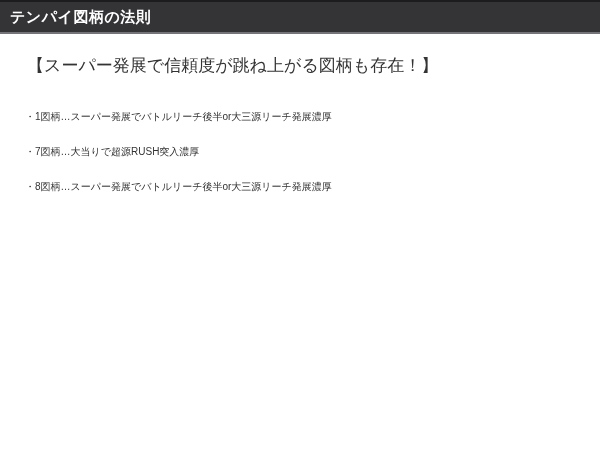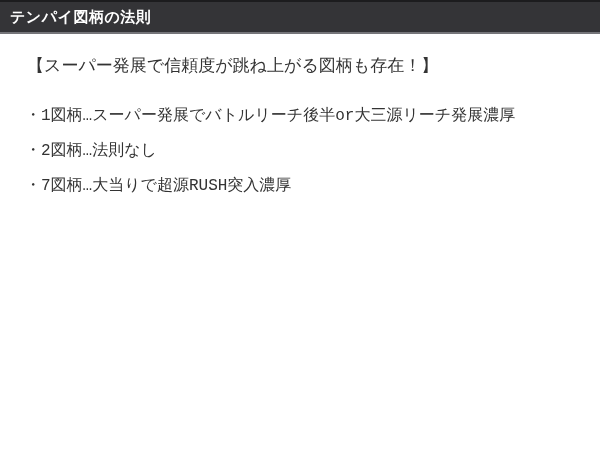--- a/index.html
+++ b/index.html
@@ -43,37 +43,36 @@
     color: var(--text-color);
     margin: 0 0 28px 0;
     text-indent: 8px;
     font-weight: normal;
   }
   .rules-list {
     margin: 0;
     padding: 0;
   }
   .rule-item {
-    font-size: 16px;
+    font-size: 10px;
     line-height: 23px;
     color: var(--text-color);
     margin: 11px 0 12px 0;
     text-indent: 6px;
     max-width: 557px;
-    font-family: Liberation Mono, monospace;
   }
 </style>
 </head>
 <body>
 
 <header class="title-bar">
   <span class="page-title">テンパイ図柄の法則</span>
 </header>
 
 <main class="content">
   <h2 class="subtitle">【スーパー発展で信頼度が跳ね上がる図柄も存在！】</h2>
 
   <div class="rules-list">
       <p class="rule-item">・1図柄…スーパー発展でバトルリーチ後半or大三源リーチ発展濃厚</p>
-      <p class="rule-item">・2図柄…法則なし</p>
       <p class="rule-item">・7図柄…大当りで超源RUSH突入濃厚</p>
+      <p class="rule-item">・8図柄…スーパー発展でバトルリーチ後半or大三源リーチ発展濃厚</p>
     </div>
 </main>
 
 </body></html>

